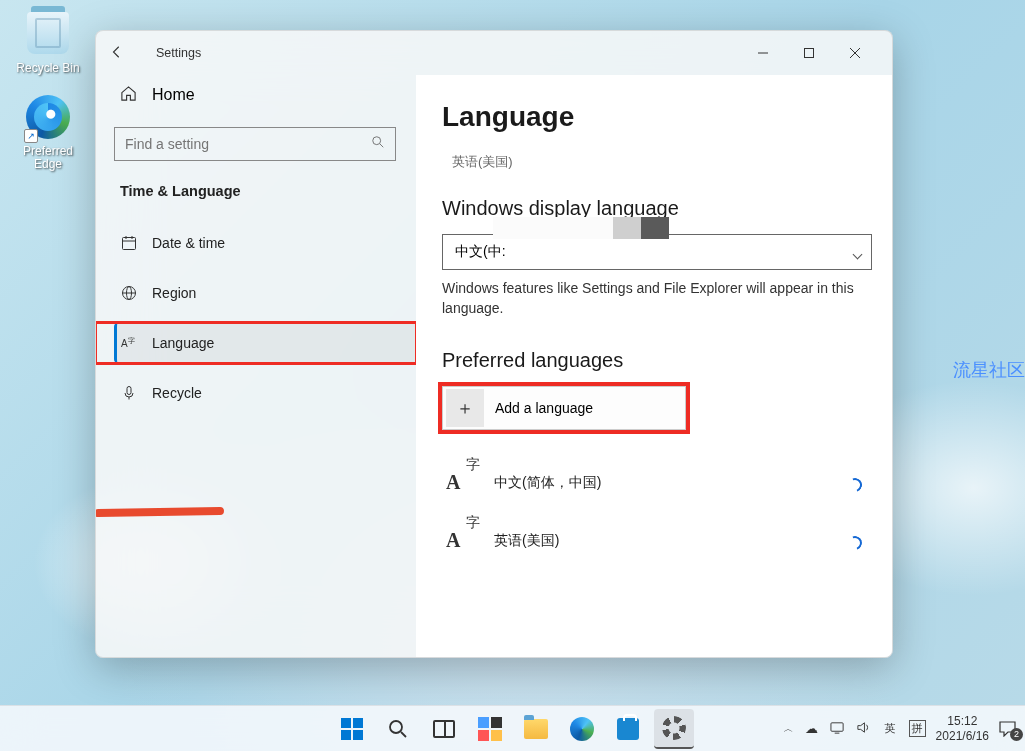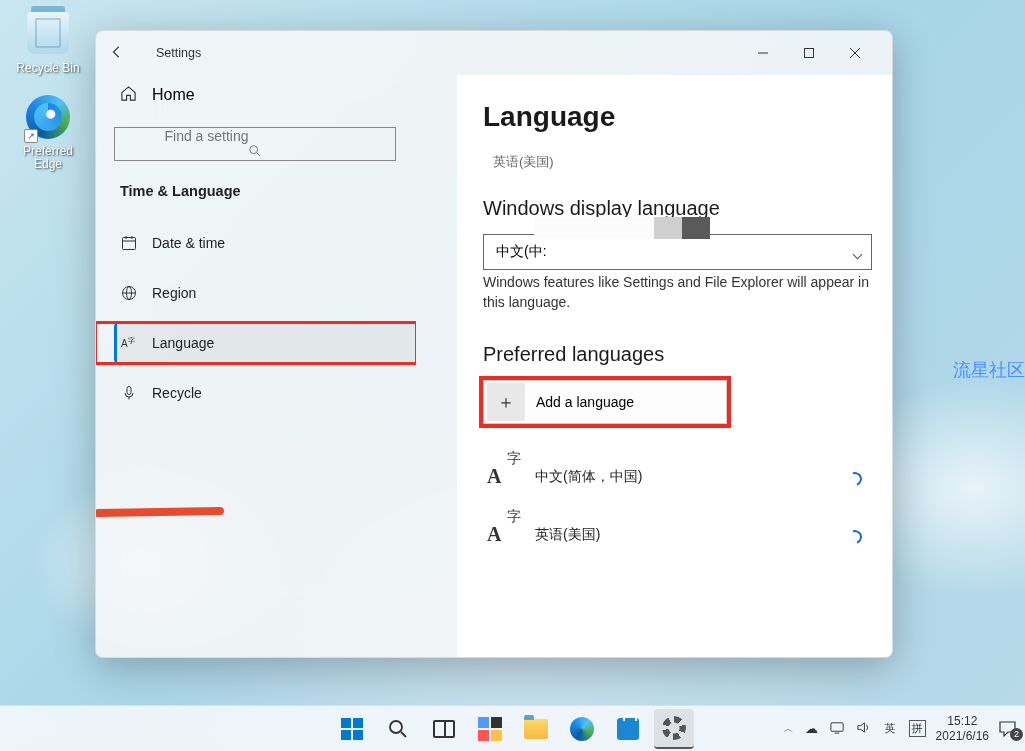--- a/index.html
+++ b/index.html
@@ -30,40 +30,40 @@
 
   
   .settings-window { position: absolute; top: 30px; left: 95px; width: 798px; height: 628px; background: rgba(248,248,248,0.85); backdrop-filter: blur(30px); -webkit-backdrop-filter: blur(30px); border-radius: 8px; box-shadow: 0 10px 40px rgba(0,0,0,0.25); display:flex; flex-direction:column; border:1px solid rgba(180,180,180,0.4); overflow:hidden; }
   .title-bar { height: 44px; display:flex; align-items:center; padding: 0 14px; }
   .title-bar .back-btn { width: 28px; font-size:15px; color:#333; cursor:pointer; }
   .title-bar .title { font-size:12.5px; margin-left: 18px; color:#333; }
   .title-controls { margin-left:auto; display:flex; gap:0; }
   .title-controls .ctl { width:46px; height:32px; display:flex; align-items:center; justify-content:center; font-size:10px; color:#333; cursor:pointer; }
   .title-controls .ctl svg { width:10px; height:10px; stroke:#333; stroke-width:1; fill:none; }
   
-  .window-body { flex:1; display:flex; min-height:0;gap:41px; }
+  .window-body { flex:1; display:flex; min-height:0; }
   .sidebar { width: 320px; padding: 0 0 0 18px; overflow:hidden; }
   .home-row { display:flex; align-items:center; height:40px; margin-bottom:12px; padding-left:6px; cursor:pointer; }
   .home-row .hicon { width:18px; margin-right:14px; }
-  .search-box { width: 282px; height:34px; border:1px solid #888; background:transparent; display:flex; align-items:center; padding:0 10px; margin-bottom:22px;flex-direction:column; }
+  .search-box { width: 282px; height:34px; border:1px solid #888; background:transparent; display:flex; align-items:center; padding:0 10px; margin-bottom:22px; }
   .search-box input { flex:1; border:none; background:transparent; outline:none; font-size:14px; color:#666; }
   .section-head { font-weight:600; font-size:14.5px; color:#222; margin:0 0 24px 6px; }
   .nav-item { display:flex; align-items:center; height:40px; padding-left:6px; font-size:14px; color:#222; cursor:pointer; margin-bottom:10px; border-radius:4px; }
   .nav-item .nicon { width:18px; margin-right:14px; display:inline-flex; justify-content:center; }
   .nav-item.active { background: rgba(0,0,0,0.05); }
   .nav-wrapper.highlight { outline: 3px solid #ee2c24; outline-offset:-1px; margin-left:-18px; padding-left:18px; margin-bottom:10px; }
   .nav-wrapper.highlight .nav-item { margin-bottom:0; border-left:3px solid #0078d4; padding-left:3px; }
   
   .freehand-line { margin-top:95px; height:8px; width:130px; background:#e84a2e; border-radius:4px; transform:rotate(-1deg); margin-left:-20px; }
 
   .content { flex:1; background:#fff; padding: 26px 20px 0 26px; overflow:hidden; }
   .page-title { font-size:28px; font-weight:600; color:#1a1a1a; margin-bottom:20px; }
   .breadcrumb-sm { font-size:13px; color:#666; margin-left:10px; margin-bottom:26px; }
   .section-title { font-size:20px; font-weight:400; color:#1a1a1a; margin-bottom:14px; }
-  .display-lang-select { position:relative; border:1px solid #666; height:36px; width:100%; display:flex; align-items:center; padding:0 12px; font-size:14px; margin-bottom:2px; }
+  .display-lang-select { position:relative; border:1px solid #666; height:36px; width:100%; display:flex; align-items:center; padding:0 12px; font-size:14px; margin-bottom:8px; }
   .display-lang-select::after{ content:""; position:absolute; right:10px; top:16px; width:6px; height:6px; border-right:1px solid #555; border-bottom:1px solid #555; transform:rotate(45deg); }
   .mask-blocks{ position:absolute; top:-18px; left:50px; display:flex; }
   .mask-blocks span{ height:22px; }
   .mask-blocks .m1{ width:120px; background:#fbfbfb; }
   .mask-blocks .m2{ width:28px; background:#cfcfcf; }
   .mask-blocks .m3{ width:28px; background:#5a5a5a; }
   .desc { font-size:14px; color:#333; line-height:1.45; margin-bottom:30px; max-width:420px; }
   
   .add-lang-box { outline:4px solid #ee2c24; padding: 0; width: 244px; margin-bottom:18px; }
   .add-lang-btn { display:flex; align-items:center; height:44px; background:#fdfdfd; border:1px solid #ccc; cursor:pointer; }

